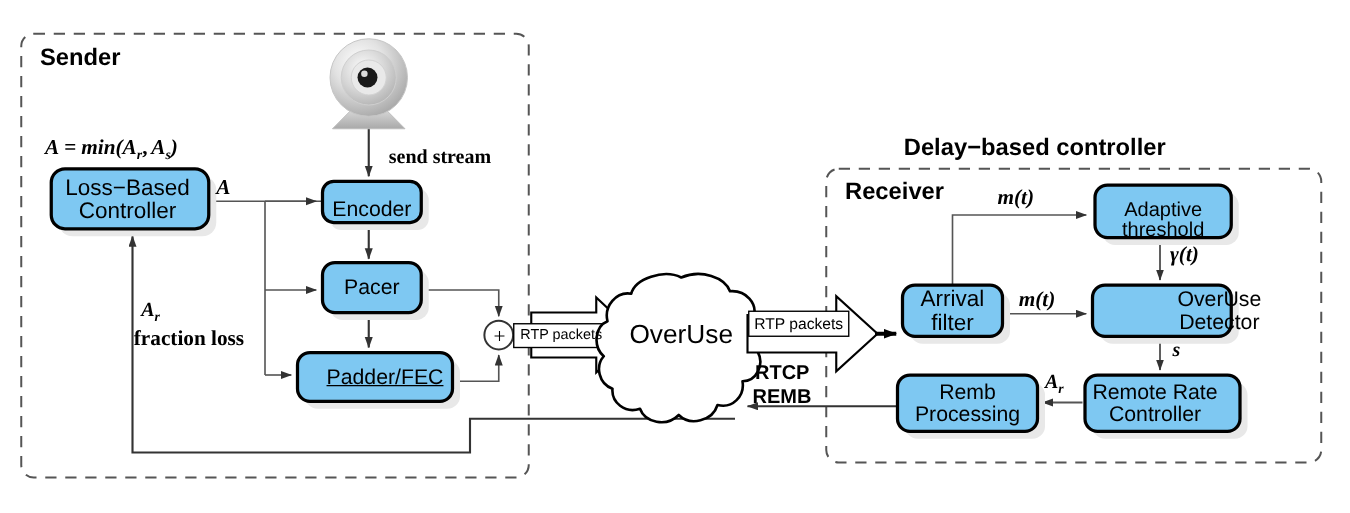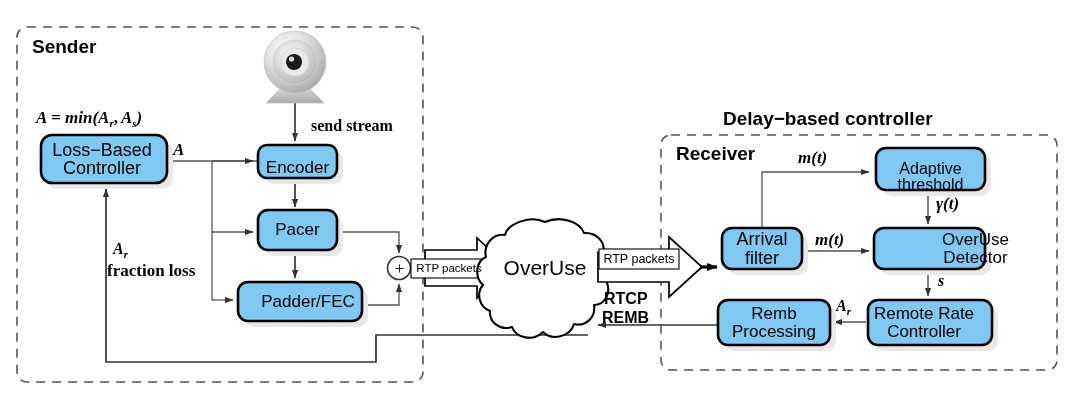--- a/index.html
+++ b/index.html
@@ -213,21 +213,21 @@
   </svg>
 
   <div class="txt grouplbl" style="left:32px; top:36px;">Sender</div>
   <div class="txt grouplbl" style="left:723px; top:108px; font-size:19px;">Delay−based controller</div>
   <div class="txt grouplbl" style="left:676px; top:143px;">Receiver</div>
 
   <div class="blk-label sans" style="left:39px; top:135px; width:126px; height:48px; font-size:18px;">Loss−Based
 Controller</div>
   <div class="blk-label sans" style="left:258px; top:145px; width:79px; height:45px; font-size:17px;">Encoder</div>
   <div class="blk-label sans" style="left:258px; top:210px; width:79px; height:40px; font-size:17px;">Pacer</div>
-  <div class="blk-label sans" style="left:238px; top:282px; width:140px; height:39px; font-size:17px;">Padder/FEC</div>
+  <div class="blk-label sans" style="left:238px; top:282px; width:140px; height:39px; font-size:17px;text-decoration:underline;">Padder/FEC</div>
   <div class="blk-label sans" style="left:722px; top:228px; width:80px; height:41px; font-size:18px;">Arrival
 filter</div>
   <div class="blk-label sans" style="left:876px; top:148px; width:109px; height:58px; font-size:16px;">Adaptive
 threshold</div>
   <div class="blk-label sans" style="left:920px; top:228px; width:111px; height:41px; font-size:17px;">OverUse
 Detector</div>
   <div class="blk-label sans" style="left:868px; top:300px; width:112px; height:45px; font-size:17px;">Remote Rate
 Controller</div>
   <div class="blk-label sans" style="left:718px; top:300px; width:112px; height:45px; font-size:17px;">Remb
 Processing</div>

